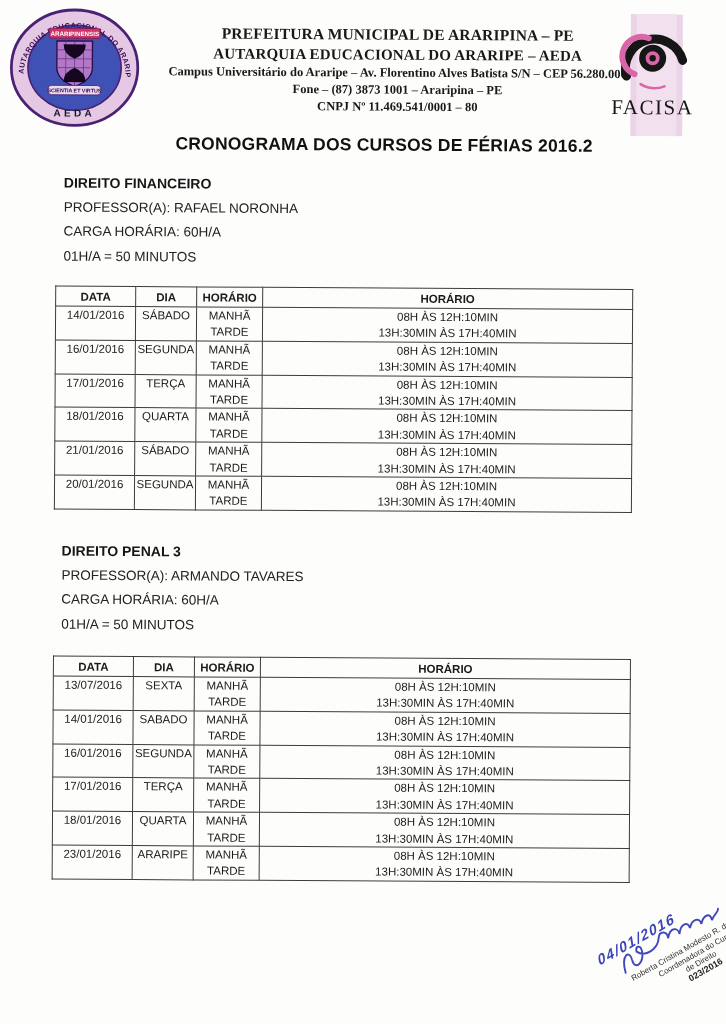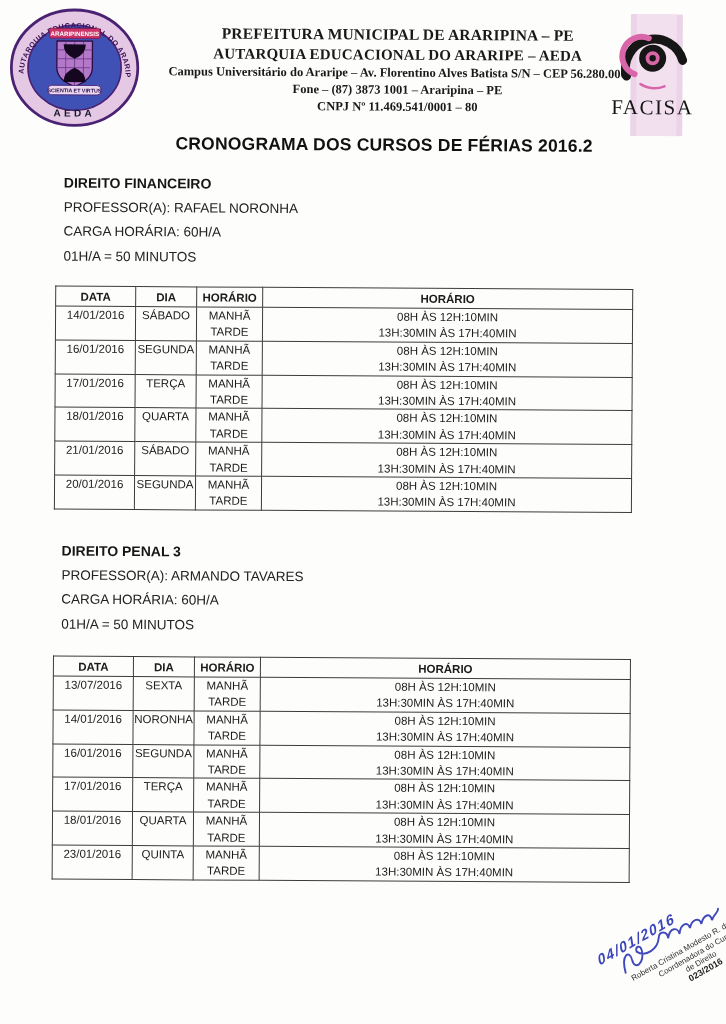--- a/index.html
+++ b/index.html
@@ -233,21 +233,21 @@
             <div class="stack-line">MANHÃ</div>
             <div class="stack-line">TARDE</div>
           </td>
           <td>
             <div class="stack-line">08H ÀS 12H:10MIN</div>
             <div class="stack-line">13H:30MIN ÀS 17H:40MIN</div>
           </td>
         </tr>
         <tr>
           <td>14/01/2016</td>
-          <td>NORONHA</td>
+          <td>SABADO</td>
           <td>
             <div class="stack-line">MANHÃ</div>
             <div class="stack-line">TARDE</div>
           </td>
           <td>
             <div class="stack-line">08H ÀS 12H:10MIN</div>
             <div class="stack-line">13H:30MIN ÀS 17H:40MIN</div>
           </td>
         </tr>
         <tr>
@@ -281,21 +281,21 @@
             <div class="stack-line">MANHÃ</div>
             <div class="stack-line">TARDE</div>
           </td>
           <td>
             <div class="stack-line">08H ÀS 12H:10MIN</div>
             <div class="stack-line">13H:30MIN ÀS 17H:40MIN</div>
           </td>
         </tr>
         <tr>
           <td>23/01/2016</td>
-          <td>QUINTA</td>
+          <td>ARARIPE</td>
           <td>
             <div class="stack-line">MANHÃ</div>
             <div class="stack-line">TARDE</div>
           </td>
           <td>
             <div class="stack-line">08H ÀS 12H:10MIN</div>
             <div class="stack-line">13H:30MIN ÀS 17H:40MIN</div>
           </td>
         </tr>
       </tbody>

